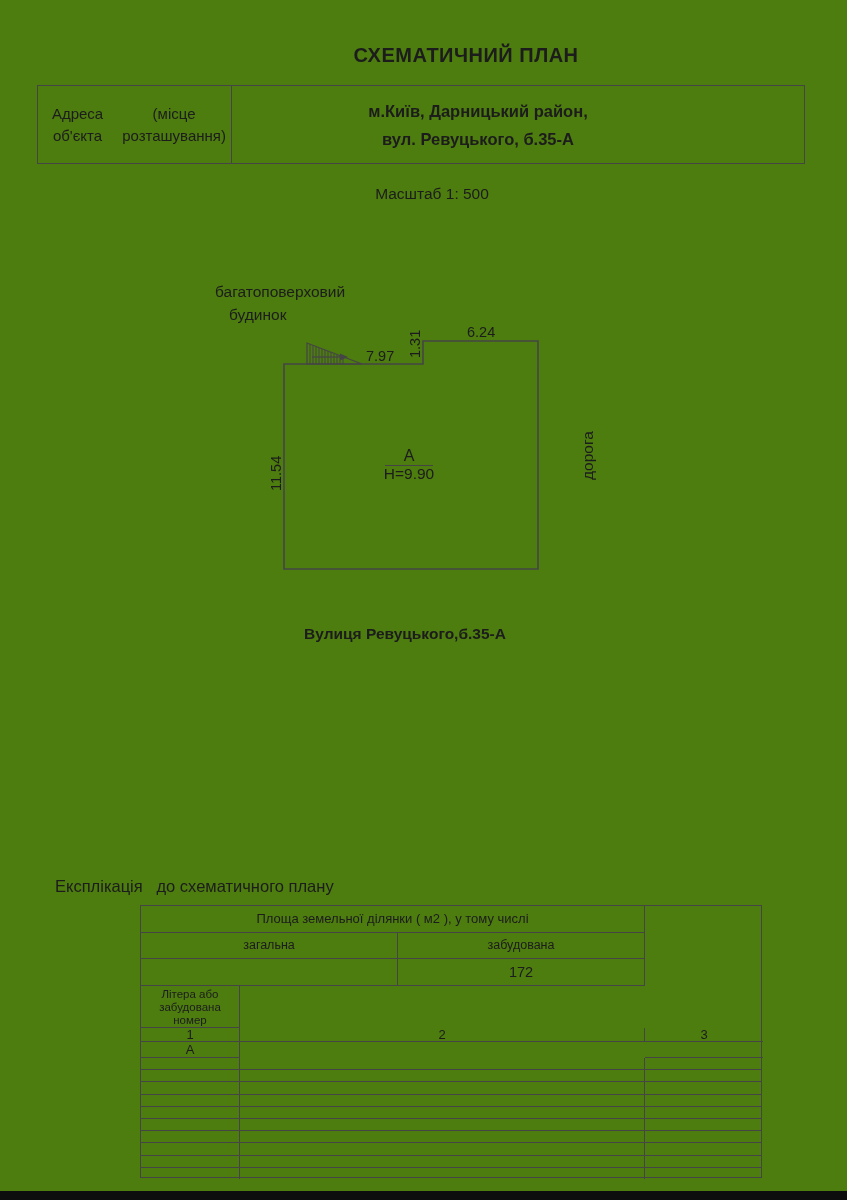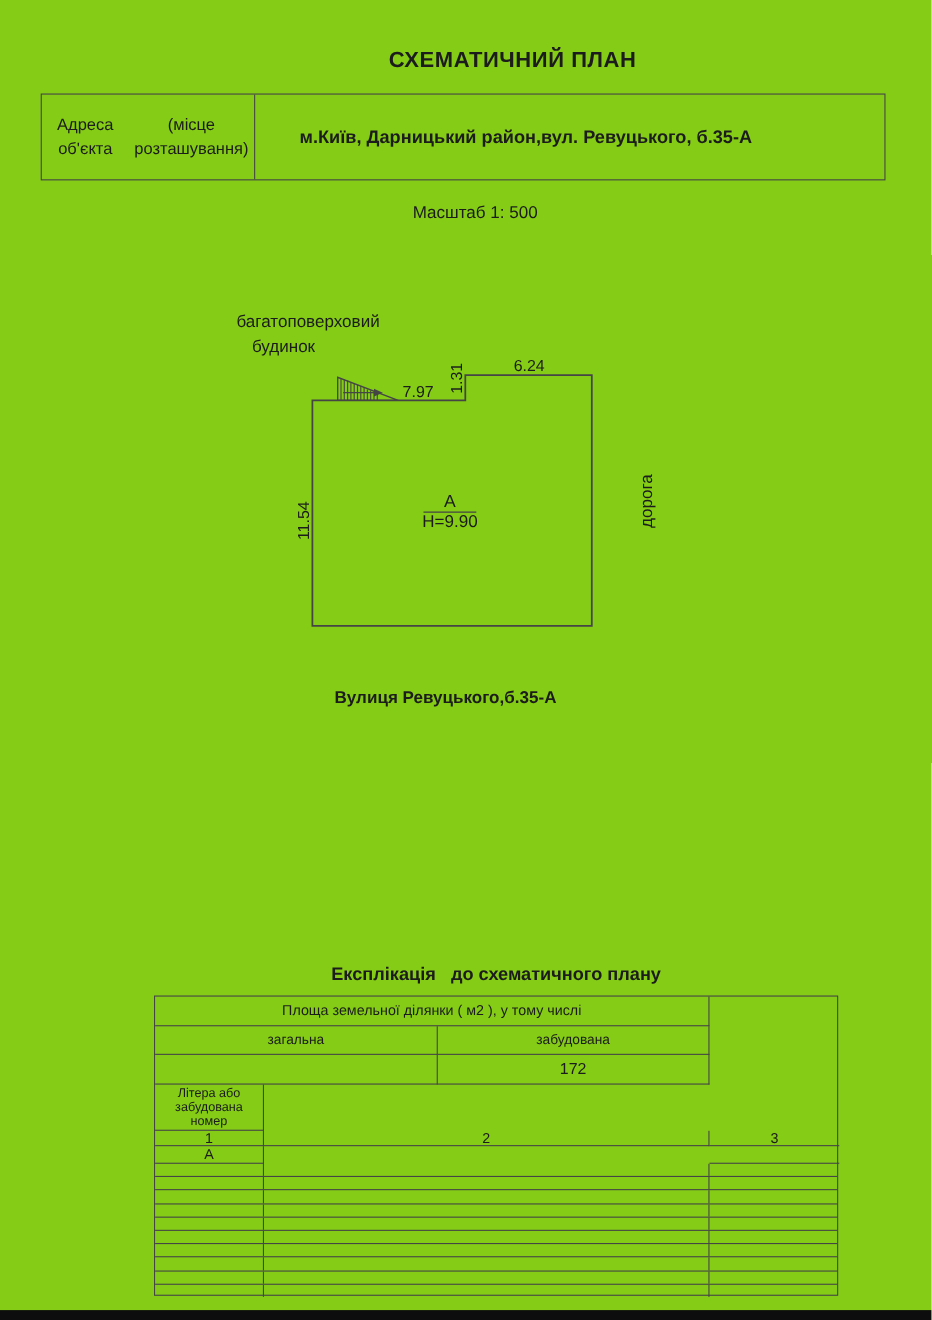--- a/index.html
+++ b/index.html
@@ -1,33 +1,33 @@
 <!DOCTYPE html>
 <html><head>
 <meta charset="utf-8">
 <style>
   html,body{margin:0;padding:0;background:#ffffff;}
   .page{
-    position:relative;width:847px;height:1200px;background:#84cc16;
+    position:relative;width:847px;height:1200px;background:#4d7c0f;
     font-family:"Liberation Sans",sans-serif;color:#1c1c1c;overflow:hidden;
   }
   .abs{position:absolute;box-sizing:border-box;}
   
   .doc-title{top:44px;left:85px;right:0;text-align:center;font-size:20px;font-weight:bold;letter-spacing:.5px;}
   
   .addr-table{left:37px;top:85px;width:768px;height:79px;border:1px solid #454545;display:flex;}
   .addr-left{width:193px;border-right:1px solid #454545;display:flex;flex-direction:row;justify-content:center;align-items:center;font-size:15px;line-height:22px;text-align:center;}
-  .addr-right{flex:1;display:flex;flex-direction:row;justify-content:center;align-items:center;padding-right:80px;font-size:16.5px;font-weight:bold;line-height:28px;text-align:center;}
+  .addr-right{flex:1;display:flex;flex-direction:column;justify-content:center;align-items:center;padding-right:80px;font-size:16.5px;font-weight:bold;line-height:28px;text-align:center;}
   
   .scale-line{top:185px;left:17px;right:0;text-align:center;font-size:15.5px;}
   
   .plan-svg{left:0;top:270px;width:847px;height:380px;}
   .plan-svg text{fill:#1c1c1c;}
   
-  .exp-title{top:877px;left:55px;right:0;text-align:center;font-size:16.5px;font-weight:bold;white-space:pre;}
+  .exp-title{top:877px;left:55px;right:0;text-align:left;font-size:16.5px;font-weight:normal;white-space:pre;}
   
   .exp-table{left:140px;top:905px;width:622px;height:273px;border:1.5px solid #454545;font-weight:normal;}
   .c{position:absolute;box-sizing:border-box;border:0 solid #454545;text-align:center;}
   .br{border-right-width:1.5px;}
   .bb{border-bottom-width:1.5px;}
   .cellA{left:0;top:0;width:504px;height:27px;font-size:13px;line-height:25px;}
   .cellB1{left:0;top:27px;width:257px;height:26px;font-size:12.5px;line-height:25px;}
   .cellB2{left:257px;top:27px;width:247px;height:26px;font-size:12.5px;line-height:25px;}
   .cellC1{left:0;top:53px;width:257px;height:27px;}
   .cellC2{left:257px;top:53px;width:247px;height:27px;font-size:14.5px;line-height:26px;}

